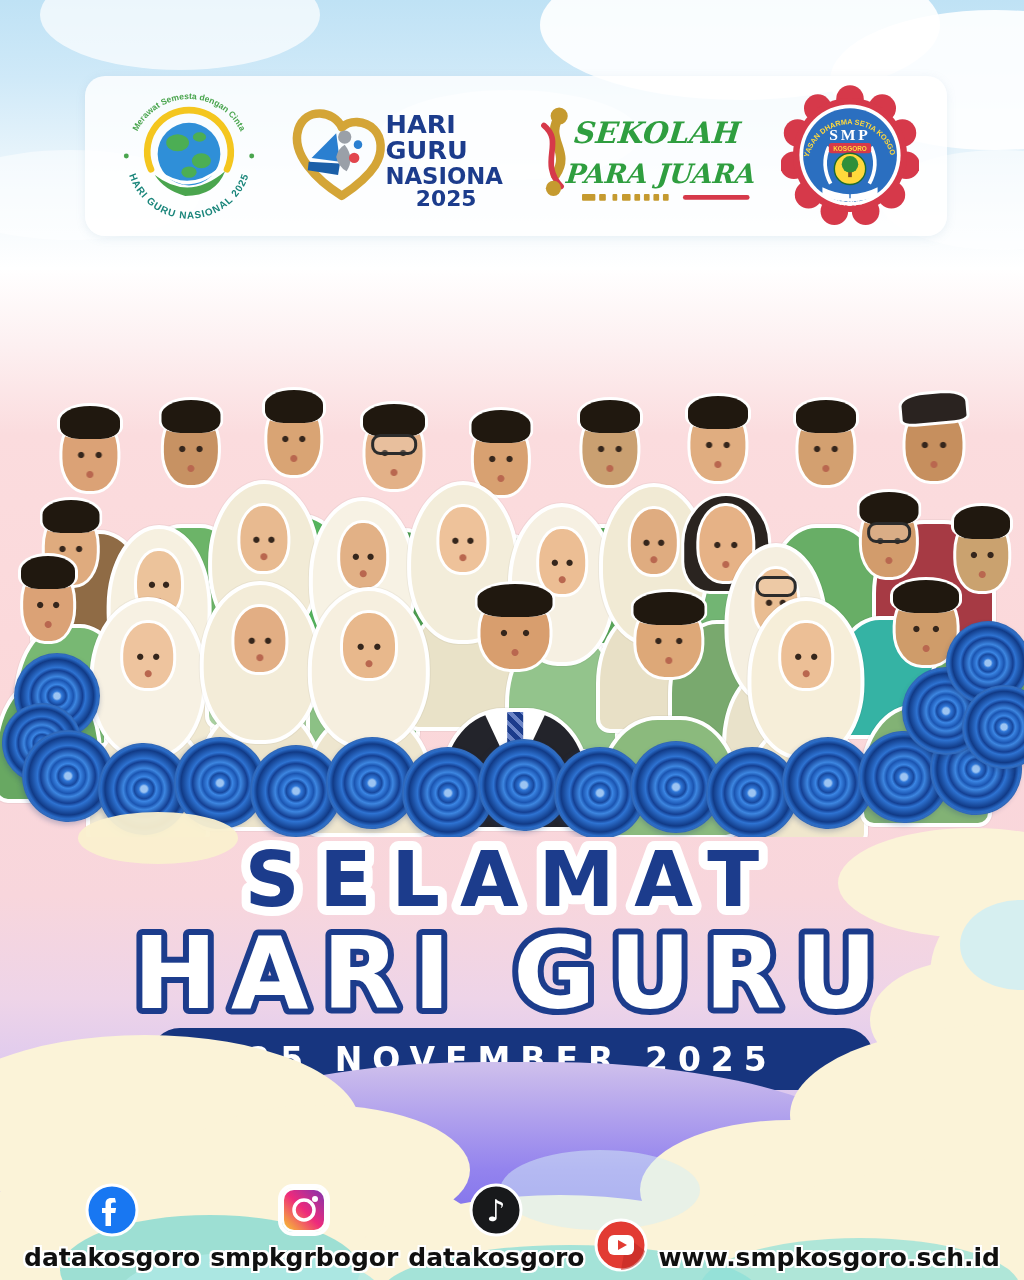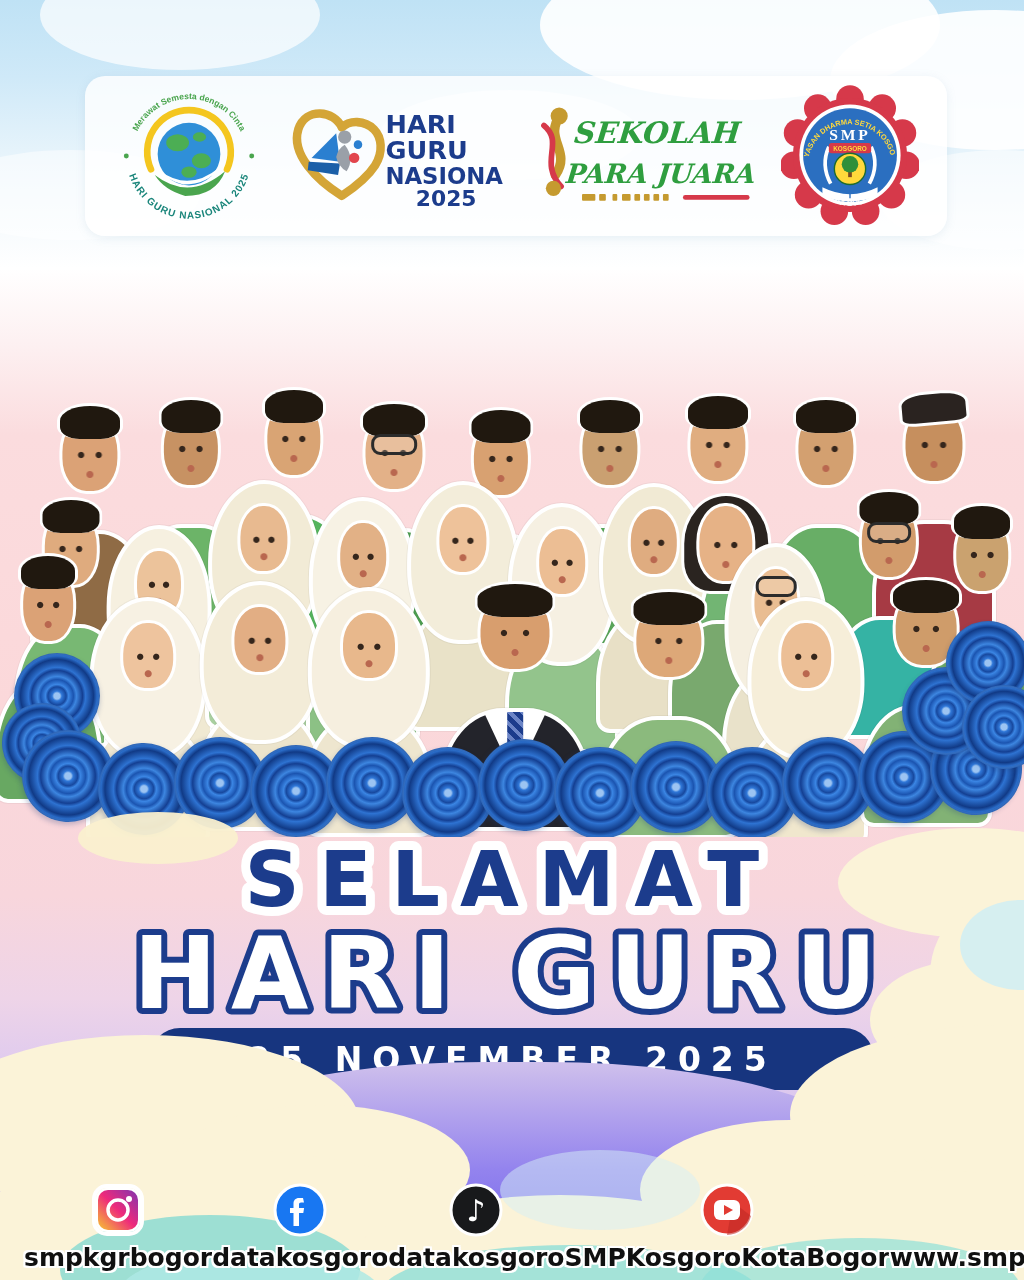--- a/index.html
+++ b/index.html
@@ -476,65 +476,64 @@
   <div class="cloud" style="left:720px;top:1170px;width:420px;height:200px;background:#fbf3d8"></div>
   <div class="cloud" style="left:60px;top:1215px;width:300px;height:110px;background:#7ed8d2;opacity:.75"></div>
   <div class="cloud" style="left:380px;top:1245px;width:380px;height:100px;background:#8fdfd8;opacity:.8"></div>
   <div class="cloud" style="left:120px;top:1252px;width:260px;height:80px;background:#aee9e4;opacity:.85"></div>
   <div class="cloud" style="left:700px;top:1238px;width:320px;height:100px;background:#8fdfd8;opacity:.7"></div>
   <div class="cloud" style="left:500px;top:1150px;width:200px;height:80px;background:#d6f0f6;opacity:.5"></div>
 
   <div id="footer">
     <div class="social-item">
       <span class="icon-wrap">
+        <svg width="54" height="54" viewBox="0 0 54 54">
+          <circle cx="27" cy="27" r="25" fill="#1877f2" stroke="#fff" stroke-width="3"></circle>
+          <path d="M30 15 h-4 c-3.5 0 -5.5 2.2 -5.5 5.8 V25 h-3.5 v5 H20.5 v13 h5.5 V30 h4.3 l.8 -5 h-5.1 v-3.4 c0 -1.4 .6 -2.1 2.1 -2.1 H31 Z" fill="#fff"></path>
+        </svg>
+      </span>
+      <span class="label">datakosgoro</span>
+    </div>
+    <div class="social-item">
+      <span class="icon-wrap">
         <svg width="52" height="52" viewBox="0 0 52 52">
           <rect x="2" y="2" width="48" height="48" rx="13" fill="none" stroke="#fff" stroke-width="4"></rect>
           <rect x="4" y="4" width="44" height="44" rx="11" fill="#fff"></rect>
           <rect x="6" y="6" width="40" height="40" rx="10" fill="url(#iggrad)"></rect>
           <defs>
               <linearGradient id="iggrad" x1="0" y1="1" x2="1" y2="0">
             <stop offset="0" stop-color="#f7c531"></stop>
                 <stop offset=".5" stop-color="#ee2a7b"></stop>
                 <stop offset="1" stop-color="#8134af"></stop>
           </linearGradient>
             </defs>
           <circle cx="26" cy="26" r="10" fill="none" stroke="#fff" stroke-width="3.5"></circle>
           <circle cx="37" cy="15" r="3" fill="#fff"></circle>
         </svg>
       </span>
       <span class="label">smpkgrbogor</span>
     </div>
     <div class="social-item">
       <span class="icon-wrap">
         <svg width="54" height="54" viewBox="0 0 54 54">
-          <circle cx="27" cy="27" r="25" fill="#1877f2" stroke="#fff" stroke-width="3"></circle>
-          <path d="M30 15 h-4 c-3.5 0 -5.5 2.2 -5.5 5.8 V25 h-3.5 v5 H20.5 v13 h5.5 V30 h4.3 l.8 -5 h-5.1 v-3.4 c0 -1.4 .6 -2.1 2.1 -2.1 H31 Z" fill="#fff"></path>
-        </svg>
-      </span>
-      <span class="label">datakosgoro</span>
-    </div>
-    <div class="social-item">
-      <span class="icon-wrap">
-        <svg width="54" height="54" viewBox="0 0 54 54">
           <circle cx="27" cy="27" r="25" fill="#18191b" stroke="#fff" stroke-width="3"></circle>
           <text x="27" y="38" font-size="30" text-anchor="middle" fill="#fff" font-family="DejaVu Sans,sans-serif">♪</text>
         </svg>
       </span>
       <span class="label">datakosgoro</span>
     </div>
     <div class="social-item">
       <span class="icon-wrap">
         <svg width="54" height="54" viewBox="0 0 54 54">
           <circle cx="27" cy="27" r="25" fill="#e23b33" stroke="#fff" stroke-width="3"></circle>
           <path d="M27 52 a25 25 0 0 0 24 -19 l-18 -14 Z" fill="#c22a24" opacity=".6"></path>
           <rect x="14" y="17" width="26" height="20" rx="6" fill="#fff"></rect>
           <polygon points="24,22 33,27 24,32" fill="#e23b33"></polygon>
         </svg>
       </span>
-      <span class="label">SMPKosgoroKotaBogor</span>
     </div>
     <div class="social-item">
 
       <span class="label">www.smpkosgoro.sch.id</span>
     </div>
   </div>
 
 </div>
 
 </body></html>

